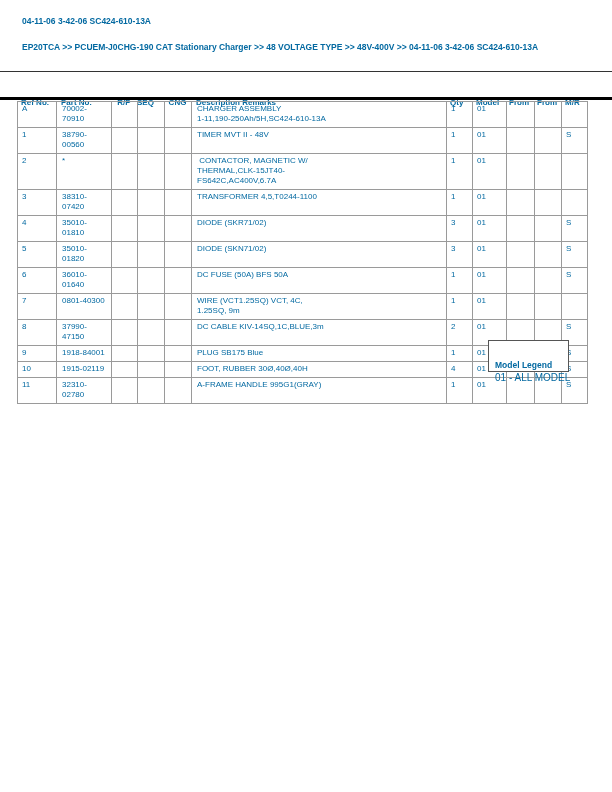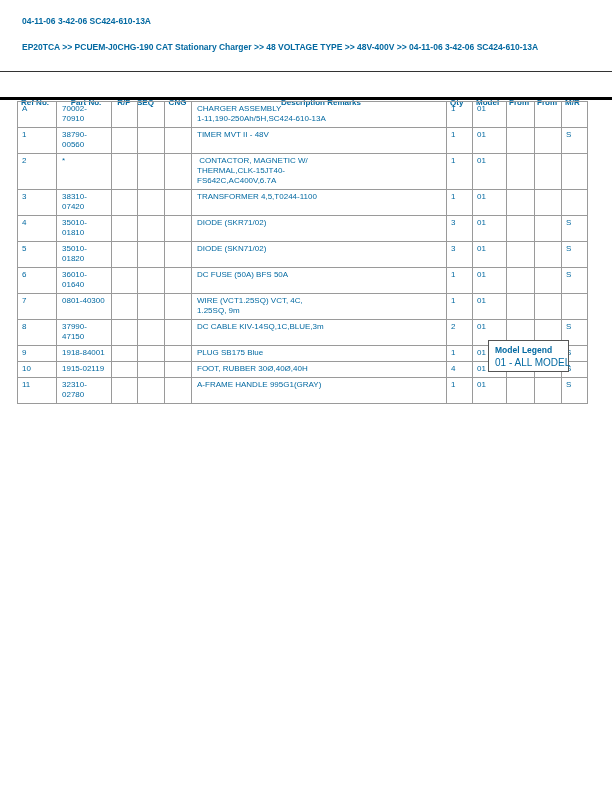--- a/index.html
+++ b/index.html
@@ -50,21 +50,21 @@
   .c2  { width: 26px;  text-align: center; }
   .c3  { width: 27px;  text-align: left; }
   .c4  { width: 27px;  text-align: center; }
   .c5  { width: 255px; }
   .c6  { width: 26px;  }
   .c7  { width: 34px;  }
   .c8  { width: 28px;  }
   .c9  { width: 27px;  }
   .c10 { width: 26px;  }
   .hc.c0, .hc.c6, .hc.c7, .hc.c10 { padding-left: 4px; }
-  .hc.c1, .hc.c5 { padding-left: 5px; text-align: center; }
+  .hc.c1, .hc.c5 { padding-left: 5px; }
   .hc.c8, .hc.c9 { padding-left: 3px; }
   .parts-table {
     position: absolute;
     left: 17px; top: 101px;
     border-collapse: collapse;
     table-layout: fixed;
     width: 571px;
   }
   .parts-table td {
     border: 1px solid #9a9a9a;
@@ -76,21 +76,21 @@
     white-space: pre-wrap;
     overflow: hidden;
   }
   .parts-table td.c1 { padding-left: 5px; margin-top: 44px; }
   .parts-table td.c5 { padding-left: 5px; }
   .legend-box {
     position: absolute;
     left: 488px; top: 340px;
     width: 81px; height: 32px;
     border: 1px solid #555555;
-    padding: 3px 0 0 6px;
+    padding: 18px 0 0 6px;
     background: #ffffff;
   }
   .legend-title { font-size: 8.5px; font-weight: bold; line-height: 12px; white-space: nowrap; }
   .legend-entry { font-size: 10px; line-height: 13px; white-space: nowrap; }
 </style>
 </head>
 <body>
 
 <div class="page">
 

